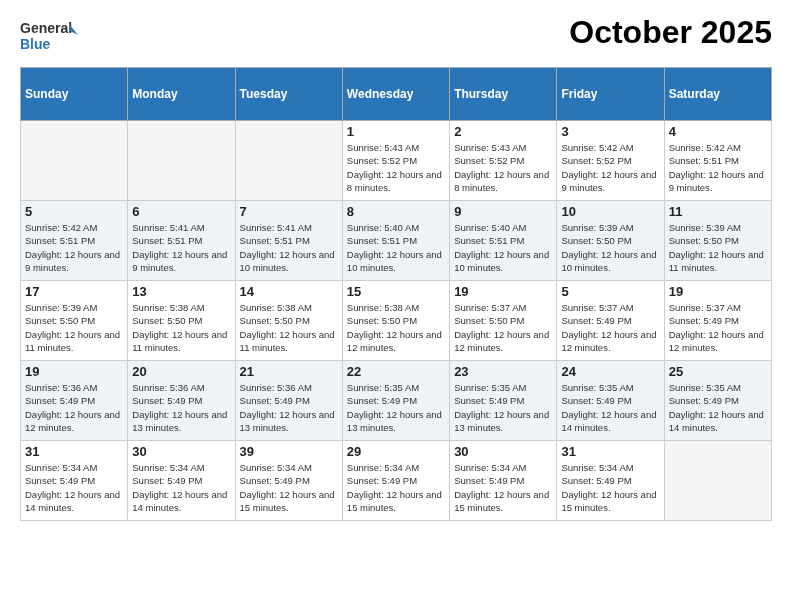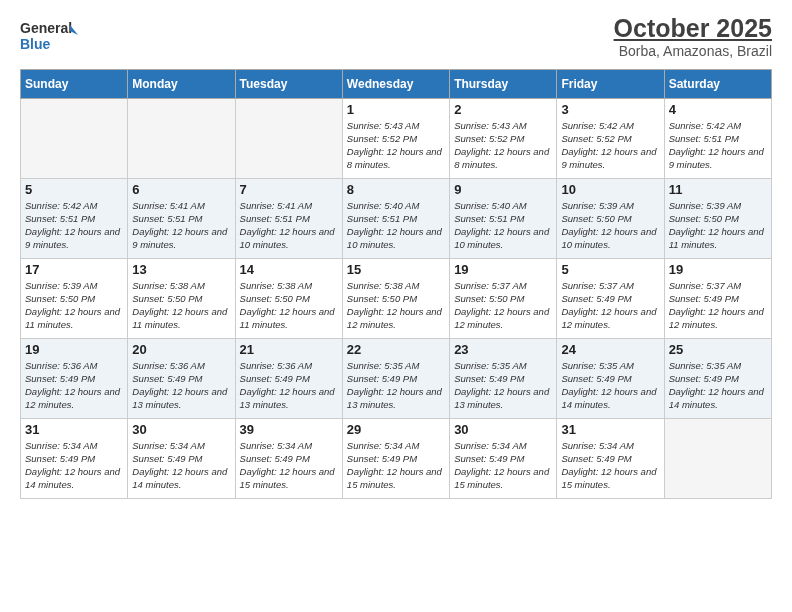--- a/index.html
+++ b/index.html
@@ -24,41 +24,40 @@
     }
     .logo {
       display: flex;
       align-items: center;
       gap: 4px;
     }
     .title-block {
       text-align: right;
     }
     .month-title {
-      font-size: 25px;
+      font-size: 32px;
       font-weight: bold;
-      color: #404040;
+      color: #000000;
       line-height: 1.1;
-      text-decoration: underline;
     }
     .subtitle {
       font-size: 14px;
       color: #555;
     }
     .calendar {
       width: 100%;
       border-collapse: collapse;
       table-layout: fixed;
     }
     .calendar th {
       background: #2a74b8;
       color: #fff;
       font-size: 12px;
       font-weight: bold;
-      padding: 7px 4px;
+      padding: 19px 4px;
       text-align: left;
       border: 1px solid #aaa;
     }
     .calendar td {
       border: 1px solid #ccc;
       vertical-align: top;
       padding: 3px 4px;
       font-size: 10px;
       color: #333;
       height: 80px;
@@ -70,41 +69,39 @@
     .day-number {
       font-size: 13px;
       font-weight: bold;
       margin-bottom: 2px;
       color: #222;
     }
     .day-info {
       font-size: 9.5px;
       color: #333;
       line-height: 1.4;
-      font-style: italic;
     }
     .alt-row td {
       background: #eef3f8;
     }
   </style>
 </head>
 <body>
 
 <div class="page">
   <div class="header">
     <div class="logo">
   <svg width="60" height="42" viewBox="0 0 60 42">
     <text x="0" y="18" font-size="14" font-weight="bold" font-family="Arial" fill="#333">General</text>
     <text x="0" y="34" font-size="14" font-weight="bold" font-family="Arial" fill="#2a74b8">Blue</text>
     <polygon points="50,10 58,20 50,16" fill="#2a74b8"></polygon>
   </svg>
 </div>
     <div class="title-block">
       <div class="month-title">October 2025</div>
-      <div class="subtitle">Borba, Amazonas, Brazil</div>
     </div>
   </div>
 
   <table class="calendar">
     <thead>
       <tr>
         <th>Sunday</th>
         <th>Monday</th>
         <th>Tuesday</th>
         <th>Wednesday</th>

